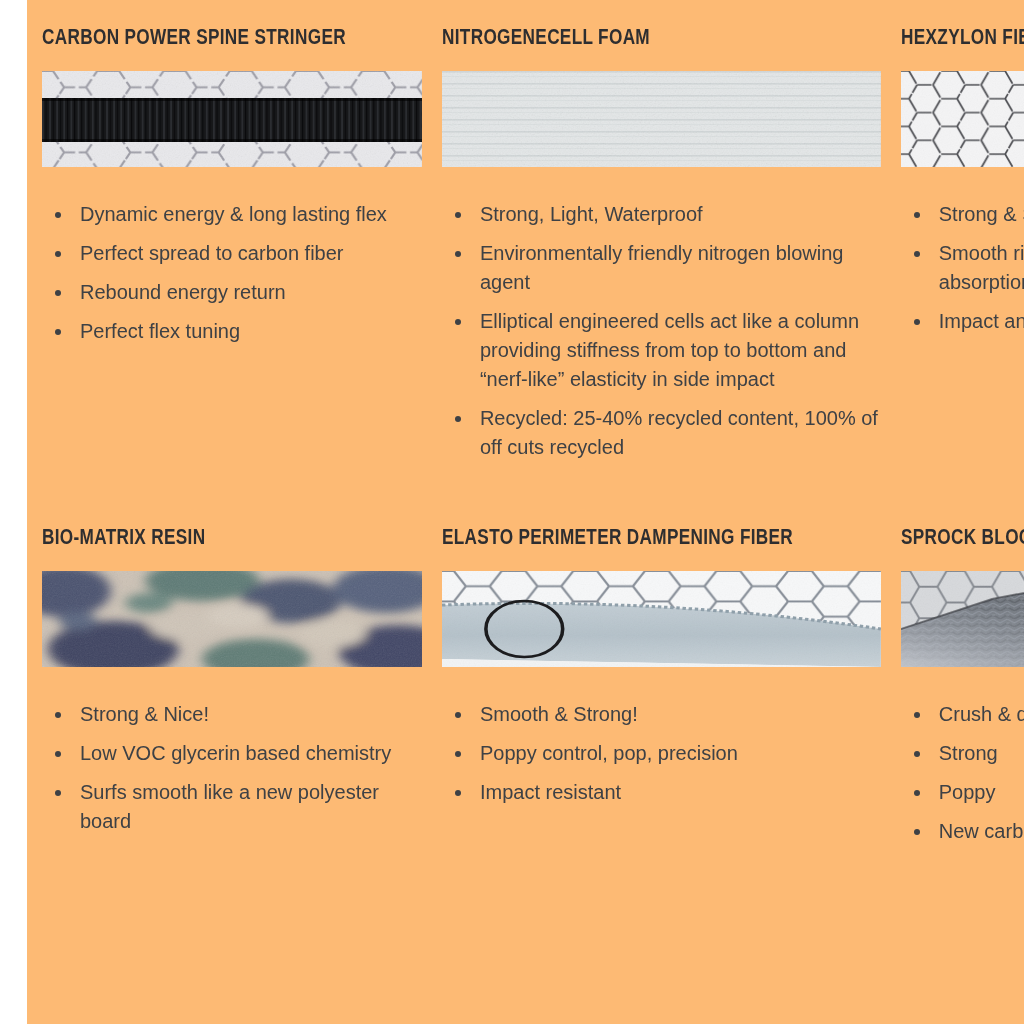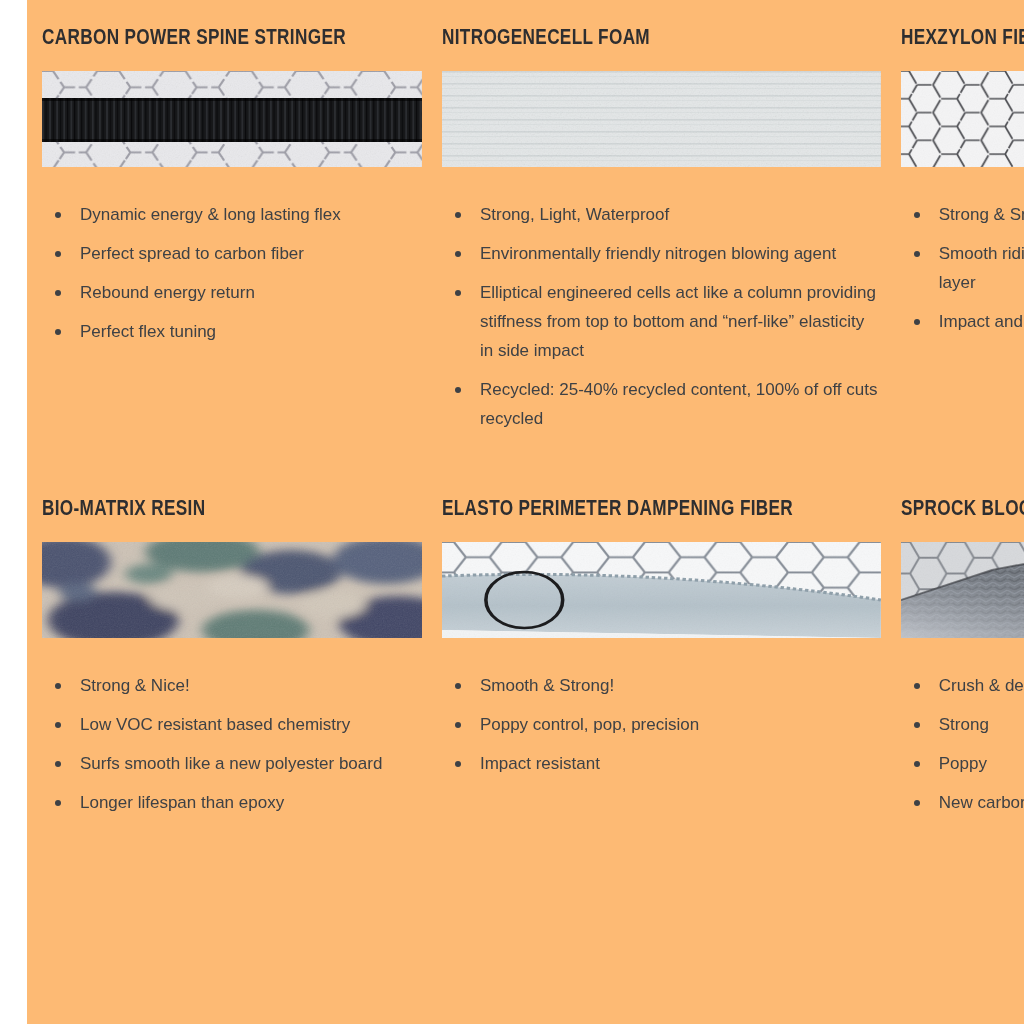--- a/index.html
+++ b/index.html
@@ -52,21 +52,21 @@
   }
   .feature ul {
     list-style: none;
     margin: 33px 0 0 0;
     padding: 0;
   }
   .feature li {
     position: relative;
     padding-left: 38px;
     margin-bottom: 10px;
-    font-size: 17px;
+    font-size: 20px;
     line-height: 29px;
     color: #3e4145;
   }
   .feature li::before {
     content: "";
     position: absolute;
     left: 13px;
     top: 12px;
     width: 6px;
     height: 6px;
@@ -204,23 +204,22 @@
             <ellipse cx="165" cy="45" rx="26" ry="12" fill="#d6ccbf"></ellipse>
             <ellipse cx="245" cy="62" rx="28" ry="14" fill="#d2c8ba"></ellipse>
             <ellipse cx="90" cy="32" rx="20" ry="10" fill="#6b8780"></ellipse>
             <ellipse cx="30" cy="50" rx="16" ry="9" fill="#5a6680"></ellipse>
           </g>
           <rect width="320" height="96" filter="url(#grain)" opacity="0.15"></rect>
         </svg>
       </figure>
       <ul>
         <li>Strong &amp; Nice!</li>
-        <li>Low VOC resistant based chemistry</li>
+        <li>Low VOC glycerin based chemistry</li>
         <li>Surfs smooth like a new polyester board</li>
-        <li>Longer lifespan than epoxy</li>
       </ul>
     </section>
 
     <section class="feature">
       <h2><span class="condensed">ELASTO PERIMETER DAMPENING FIBER</span></h2>
       <figure>
         <svg viewBox="0 0 320 96" preserveAspectRatio="none">
           <rect width="320" height="96" fill="#fbfbfc"></rect>
           <path d="M0,0 H320 V58 Q160,26 0,34 Z" fill="#f7f8f9"></path>
           <path d="M0,0 H320 V58 Q160,26 0,34 Z" fill="url(#hexMid)" opacity="0.9"></path>

